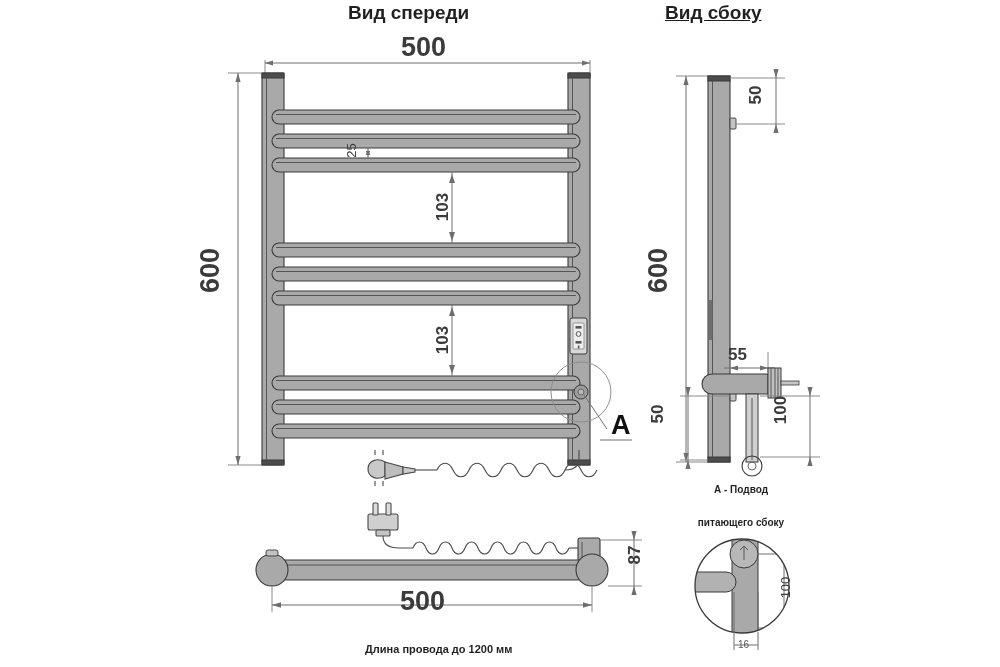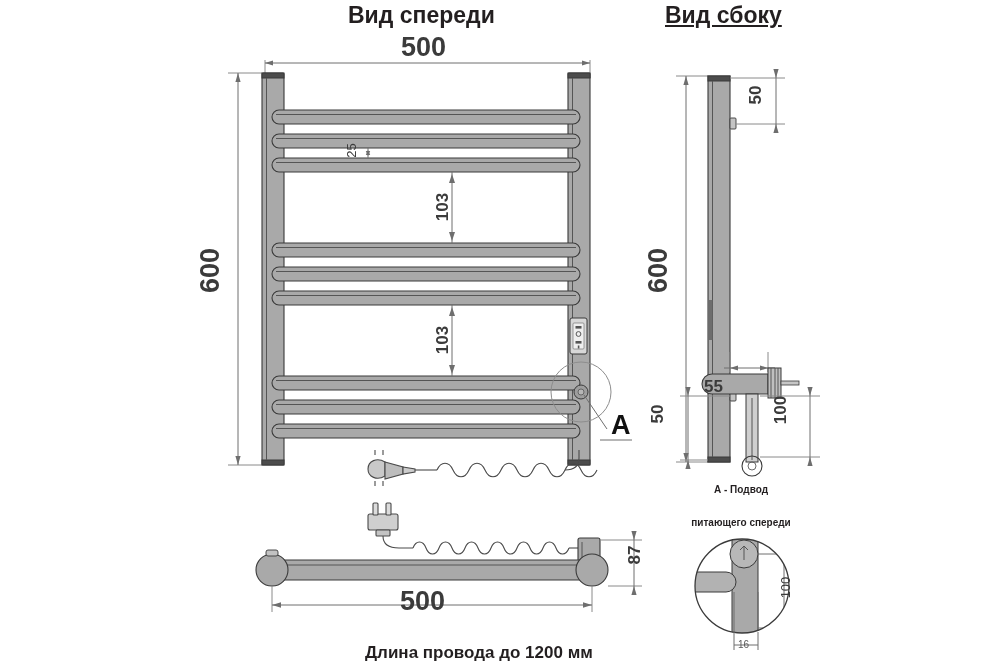--- a/index.html
+++ b/index.html
@@ -1,25 +1,25 @@
 <!DOCTYPE html>
 <html><head>
 <meta charset="utf-8">
 <style>
   html,body{margin:0;padding:0;background:#ffffff;}
   body{width:1000px;height:667px;position:relative;overflow:hidden;
        font-family:"Liberation Sans",sans-serif;color:#231f20;}
   .abs{position:absolute;}
-  .title{font-weight:bold;font-size:23px;color:#231f20;white-space:nowrap;}
+  .title{font-weight:bold;font-size:19px;color:#231f20;white-space:nowrap;}
   .dimbig{font-weight:bold;font-size:27px;color:#3b3b3b;white-space:nowrap;}
   .dimmed{font-weight:bold;font-size:17px;color:#3b3b3b;white-space:nowrap;}
   .dimsm{font-size:13px;color:#3b3b3b;white-space:nowrap;}
   .dimxs{font-size:10px;color:#5a5a5a;white-space:nowrap;}
   .rot{transform:rotate(-90deg);transform-origin:50% 50%;}
-  .caption{font-weight:bold;font-size:17px;color:#231f20;white-space:nowrap;}
+  .caption{font-weight:bold;font-size:11px;color:#231f20;white-space:nowrap;}
   .detcap{font-weight:bold;font-size:10px;color:#231f20;text-align:center;
           line-height:1.15;white-space:nowrap;}
   .letterA{font-weight:bold;font-size:27px;color:#111;}
   svg{display:block;}
   .vline{stroke:#8a8a8a;stroke-width:1;}
   .dimline{stroke:#6e6e6e;stroke-width:1;}
   .outline{stroke:#3a3a3a;stroke-width:1.1;fill:#a9a9a9;}
   .thin{stroke:#555;stroke-width:1;fill:none;}
 </style>
 </head>
@@ -181,21 +181,21 @@
 
   <line class="vline" x1="110" y1="396" x2="60" y2="396"></line>
   <line class="vline" x1="88" y1="460" x2="60" y2="460"></line>
   <line class="dimline" x1="68" y1="388" x2="68" y2="468"></line>
   <path d="M68,396 l-2.6,-9 l5.2,0 z" fill="#6e6e6e"></path>
   <path d="M68,460 l-2.6,9 l5.2,0 z" fill="#6e6e6e"></path>
 </svg>
 
 <div class="abs dimmed rot" style="left:732px;top:85px;width:48px;text-align:center;">50</div>
 <div class="abs dimmed rot" style="left:634px;top:404px;width:48px;text-align:center;">50</div>
-<div class="abs dimmed" style="left:704px;top:345px;margin-top:32px;">55</div>
+<div class="abs dimmed" style="left:728px;top:345px;">55</div>
 <div class="abs dimmed rot" style="left:755px;top:400px;width:52px;text-align:center;">100</div>
 
 <svg class="abs" style="left:230px;top:500px;" width="440" height="120">
 
   <g stroke="#4a4a4a" stroke-width="1.1" fill="none">
     <rect x="138" y="14" width="30" height="16" rx="2" fill="#cfcfcf"></rect>
     <rect x="143" y="3" width="5" height="12" rx="1" fill="#dcdcdc"></rect>
     <rect x="156" y="3" width="5" height="12" rx="1" fill="#dcdcdc"></rect>
     <rect x="146" y="30" width="14" height="6" rx="1" fill="#c4c4c4"></rect>
     <path d="M153,36 c0,8 6,12 16,12 l14,0"></path>
@@ -231,21 +231,21 @@
   <line class="dimline" x1="42" y1="105" x2="362" y2="105"></line>
   <path d="M42,105 l9,-2.8 l0,5.6 z" fill="#6e6e6e"></path>
   <path d="M362,105 l-9,-2.8 l0,5.6 z" fill="#6e6e6e"></path>
 </svg>
 
 <div class="abs dimmed rot" style="left:612px;top:545px;width:46px;text-align:center;">87</div>
 <div class="abs dimbig" style="left:400px;top:586px;">500</div>
 <div class="abs caption" style="left:365px;top:643px;">Длина провода до 1200 мм</div>
 
 <div class="abs detcap" style="left:676px;top:484px;width:130px;">А - Подвод</div>
-<div class="abs detcap" style="left:676px;top:517px;width:130px;">питающего спереди</div>
+<div class="abs detcap" style="left:676px;top:517px;width:130px;">питающего сбоку</div>
 
 <svg class="abs" style="left:660px;top:528px;" width="170" height="140">
   <defs>
     <clipPath id="detClip">
         <circle cx="82" cy="58" r="47"></circle>
       </clipPath>
   </defs>
   <g clip-path="url(#detClip)">
     <rect x="0" y="0" width="170" height="140" fill="#ffffff"></rect>
 

